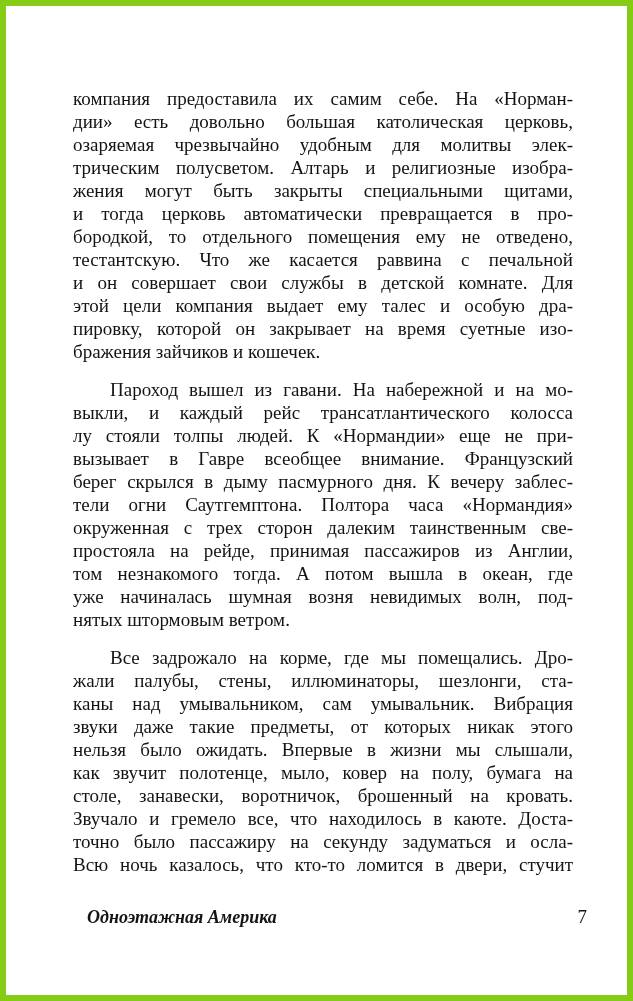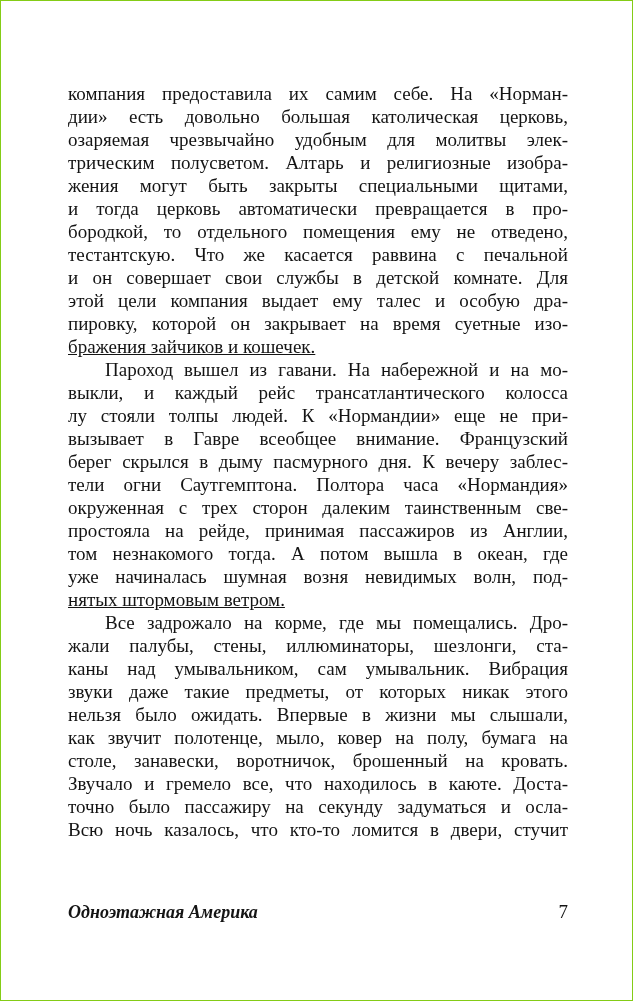--- a/index.html
+++ b/index.html
@@ -6,21 +6,21 @@
     margin: 0;
     padding: 0;
     background: #ffffff;
   }
   .page {
     position: relative;
     width: 633px;
     height: 1001px;
     background: #ffffff;
     box-sizing: border-box;
-    border: 1px solid #84cc16;
+    border: 6px solid #84cc16;
     overflow: hidden;
     font-family: "Liberation Serif", "DejaVu Serif", serif;
     color: #141414;
   }
   .text-block {
     position: absolute;
     left: 67px;
     top: 81px;
     width: 500px;
     font-size: 19px;
@@ -29,29 +29,29 @@
   .line {
     text-align: justify;
     text-align-last: justify;
     -moz-text-align-last: justify;
     white-space: normal;
     height: 23px;
     overflow: hidden;
   }
   .line.no-justify {
     text-align-last: left;
-    text-decoration: underline;
     -moz-text-align-last: left;
   }
   .line.indent {
     text-indent: 37px;
+    margin-top: 15px;
   }
   .footer {
     position: absolute;
-    left: 67px;
+    left: 81px;
     top: 900px;
     width: 500px;
     display: flex;
     justify-content: space-between;
     align-items: baseline;
   }
   .footer-title {
     font-style: italic;
     font-weight: bold;
     font-size: 18px;

